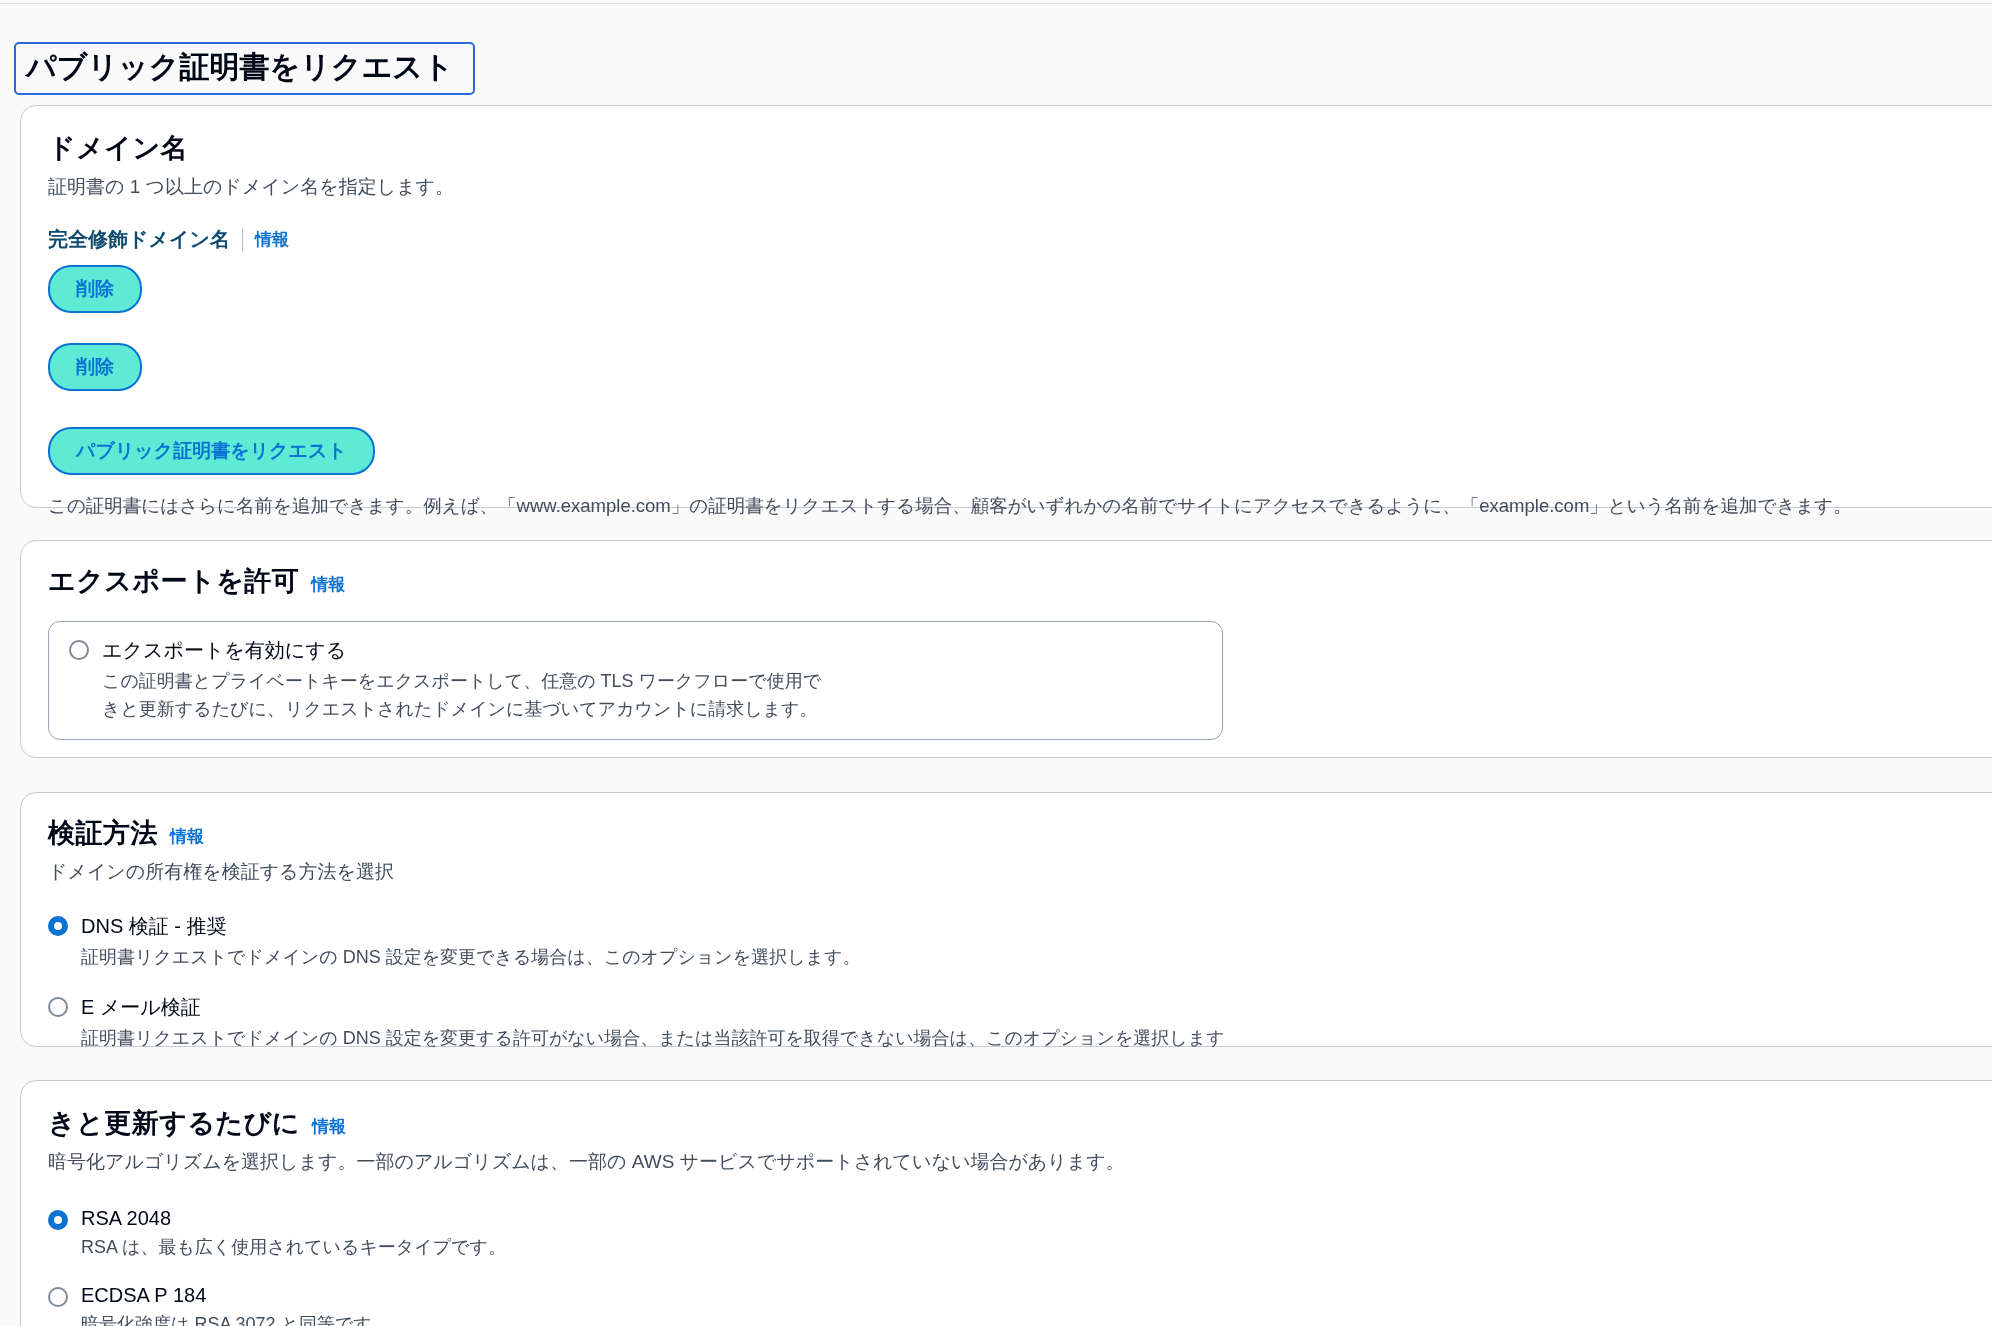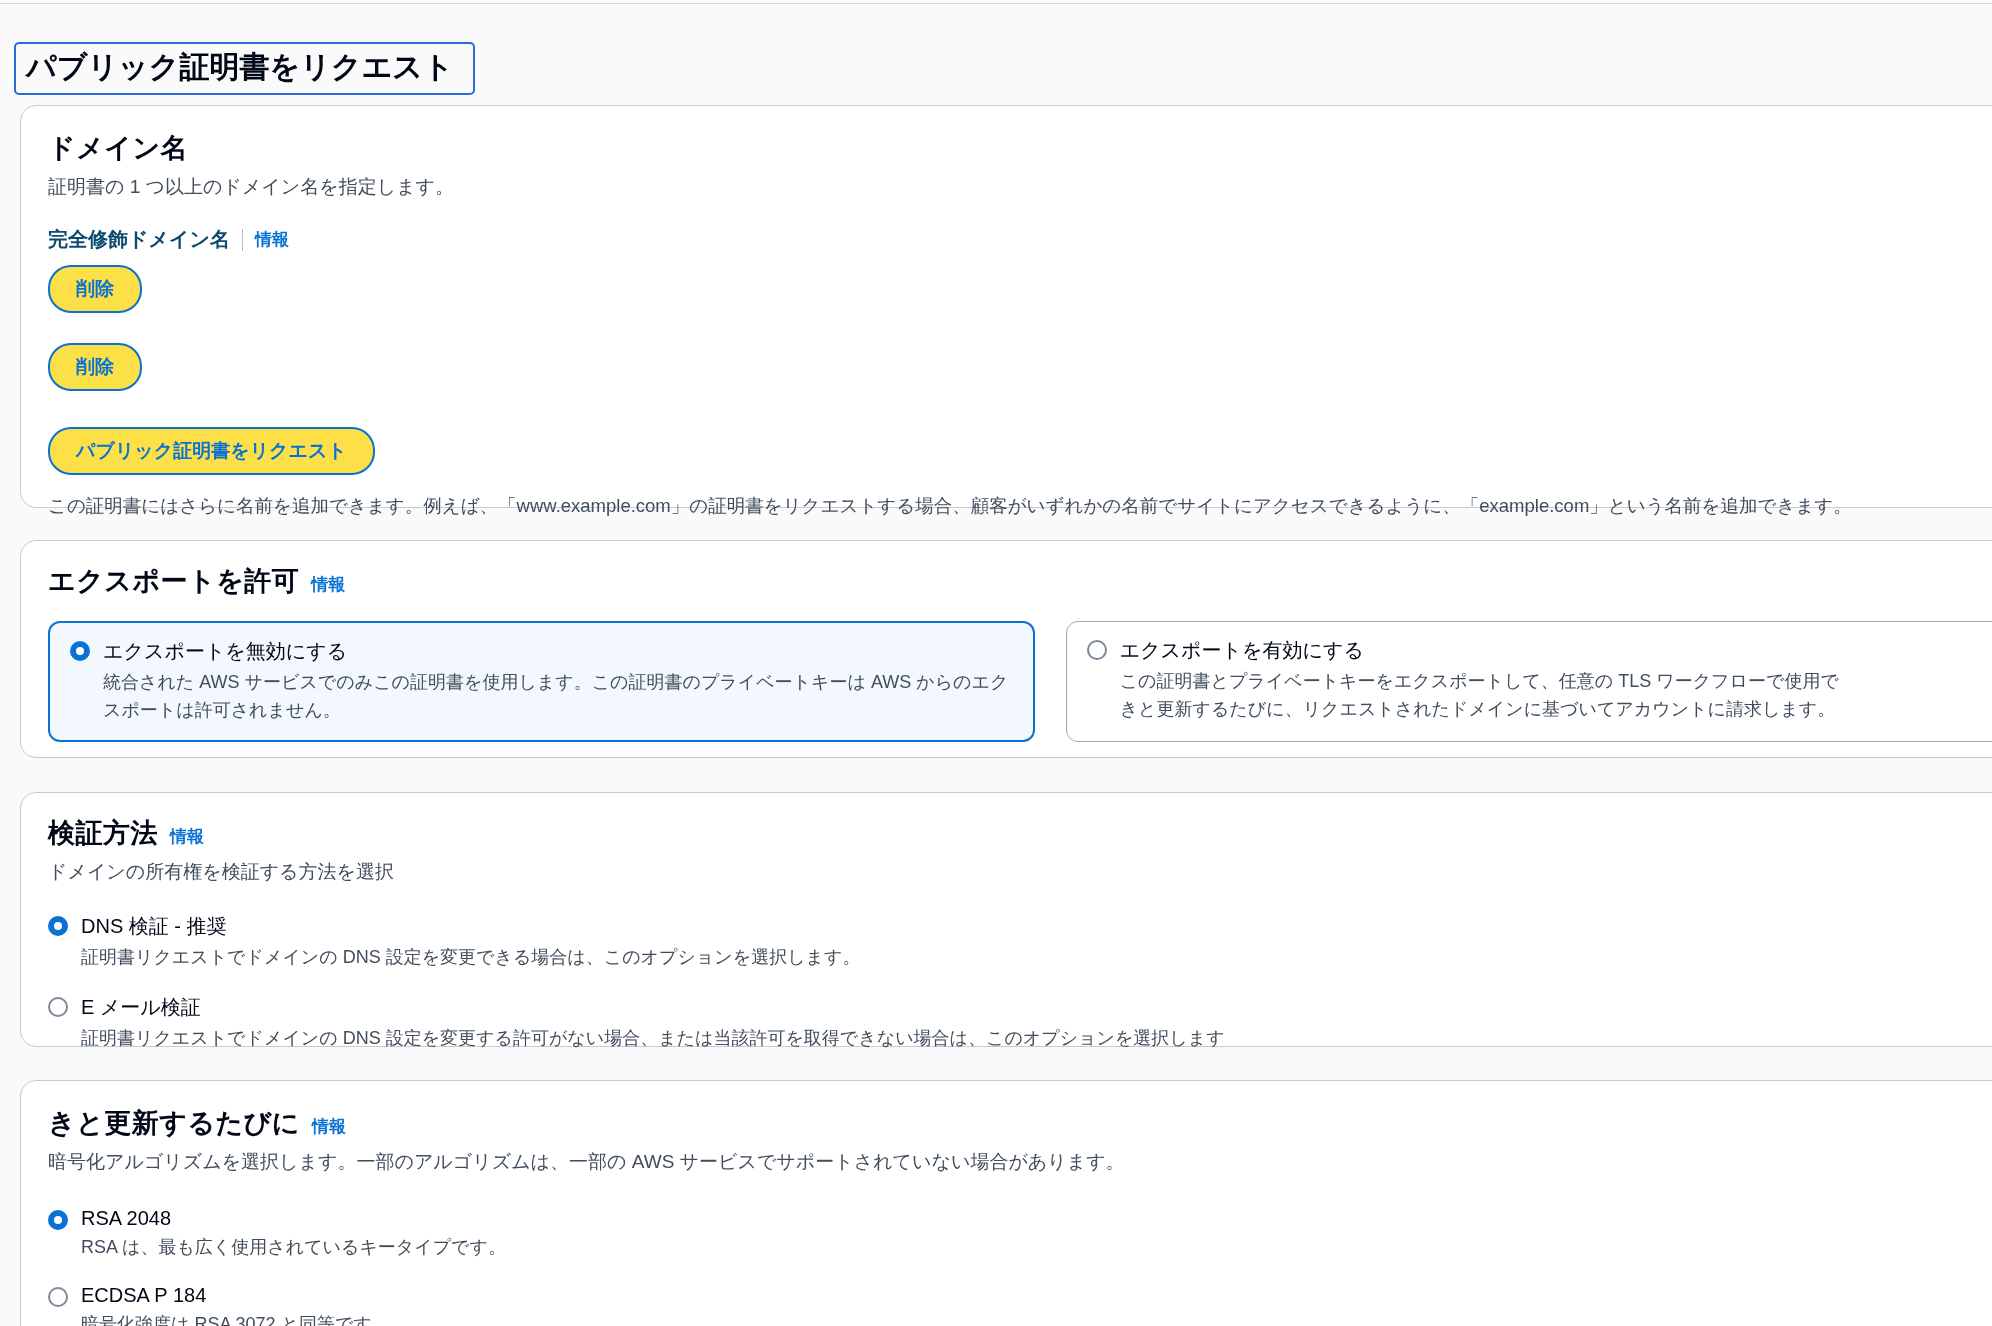--- a/index.html
+++ b/index.html
@@ -20,21 +20,21 @@
   .card-desc { font-size:19px; color:#414d5c; margin-top:8px; }
 
   
   .field-label-row { display:flex; align-items:center; gap:12px; margin-top:26px; margin-bottom:12px; }
   .field-label { font-size:20px; font-weight:bold; color:#0c4a6e; }
   .vdivider { width:1px; height:22px; background:#b6bec9; }
   .input-row { display:flex; align-items:center; gap:30px; margin-bottom:30px; }
   .text-input { width:1768px; height:47px; border:1px solid #7d8998; border-radius:8px;
     background:#fff; display:flex; align-items:center; padding:0 16px; font-size:20px; color:#000716; }
   .redacted { display:inline-block; height:36px; background:#000; margin-left:2px; }
-  .btn-secondary { border:2px solid #0972d3; color:#0972d3; background:#fde047; font-weight:bold;
+  .btn-secondary { border:2px solid #0972d3; color:#0972d3; background:#5eead4; font-weight:bold;
     font-size:19px; border-radius:23px; padding:9px 26px; cursor:pointer; white-space:nowrap;
     font-family:"Liberation Sans","DejaVu Sans",sans-serif; }
   .add-btn { margin-top:6px; }
   .help-text { font-size:18.5px; color:#414d5c; margin-top:18px; white-space:nowrap; }
 
   
   .tiles { display:flex; gap:31px; margin-top:22px; }
   .tile { width:1175px; min-height:113px; border-radius:12px; padding:15px 20px; background:#fff; border:1px solid #9ba7b6; }
   .tile.selected { border:2px solid #0972d3; background:#f2f8fd; }
 
@@ -78,27 +78,20 @@
     <p class="help-text">この証明書にはさらに名前を追加できます。例えば、「www.example.com」の証明書をリクエストする場合、顧客がいずれかの名前でサイトにアクセスできるように、「example.com」という名前を追加できます。</p>
   </section>
 
   <section class="card" style="top:540px; height:218px; padding-top:22px;">
     <div class="card-head-row">
       <h2 class="card-h">エクスポートを許可</h2>
       <a class="info-link">情報</a>
     </div>
 
     <div class="tiles">
-      <div class="tile selected">
-        <div class="option-row">
-          <span class="radio checked"></span>
-          <span class="option-label">エクスポートを無効にする</span>
-        </div>
-        <div class="option-desc" style="max-width:1110px;">統合された AWS サービスでのみこの証明書を使用します。この証明書のプライベートキーは AWS からのエクスポートは許可されません。</div>
-      </div>
 
       <div class="tile">
         <div class="option-row">
           <span class="radio"></span>
           <span class="option-label">エクスポートを有効にする</span>
         </div>
         <div class="option-desc nowrap">この証明書とプライベートキーをエクスポートして、任意の TLS ワークフローで使用で</div>
         <div class="option-desc nowrap" style="margin-top:0;">きと更新するたびに、リクエストされたドメインに基づいてアカウントに請求します。</div>
       </div>
     </div>

